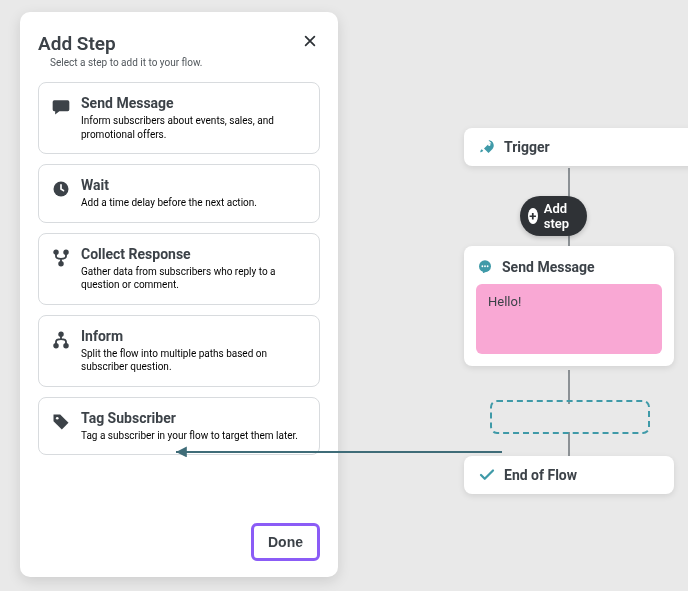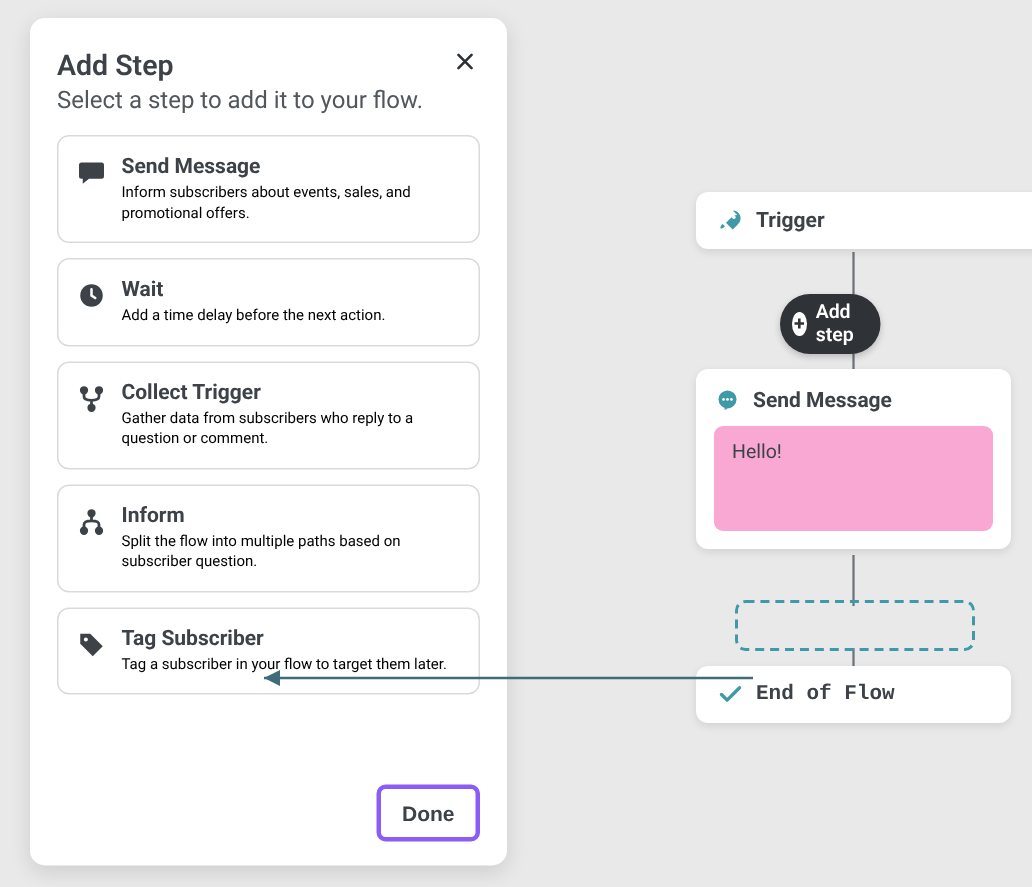--- a/index.html
+++ b/index.html
@@ -25,23 +25,23 @@
   .modal-header {
     position: relative;
   }
   .modal-title {
     font-size: 19px;
     font-weight: 600;
     color: #3c4248;
     margin: 4px 0 2px 0;
   }
   .modal-subtitle {
-    font-size: 16px;
+    font-size: 10px;
     color: #51575c;
-    margin: 0 0 14px 0;
+    margin: 0 0 14px 12px;
   }
   .close-btn {
     position: absolute;
     top: -2px; right: -2px;
     width: 24px; height: 24px;
     background: none; border: none; cursor: pointer;
     font-size: 18px; line-height: 18px;
     color: #2c3136;
     padding:0;
   }
@@ -212,21 +212,21 @@
     <div class="step-card">
       <span class="icon">
         <svg viewBox="0 0 24 24" width="20" height="20" fill="none" stroke="#3c4248" stroke-width="2.2">
           <circle cx="6" cy="5" r="2.2" fill="#3c4248"></circle>
             <circle cx="18" cy="5" r="2.2" fill="#3c4248"></circle>
             <circle cx="12" cy="19" r="2.2" fill="#3c4248"></circle>
           <path d="M6 7v3q0 3 6 3M18 7v3q0 3-6 3M12 13v4"></path>
         </svg>
       </span>
       <div class="txt">
-        <p class="step-name">Collect Trigger</p>
+        <p class="step-name">Collect Response</p>
         <p class="step-desc">Gather data from subscribers who reply to a question or comment.</p>
       </div>
     </div>
 
     <div class="step-card">
       <span class="icon">
         <svg viewBox="0 0 24 24" width="20" height="20" fill="none" stroke="#3c4248" stroke-width="2.2">
           <circle cx="12" cy="5" r="2.2" fill="#3c4248"></circle>
             <circle cx="6" cy="19" r="2.2" fill="#3c4248"></circle>
             <circle cx="18" cy="19" r="2.2" fill="#3c4248"></circle>
@@ -301,21 +301,21 @@
             <circle cx="15.5" cy="11" r="1.2" fill="#fff"></circle>
           </svg>
       </span>
       <span>Send Message</span>
     </div>
     <div class="msg-body">Hello!</div>
   </div>
 
   <div class="drop-slot" style="left:30px; top:280px;"></div>
 
-  <div class="node end-node" style="left:4px; top:324px;font-family:Liberation Mono, monospace;">
+  <div class="node end-node" style="left:4px; top:336px;">
     <span class="nicon">
       <svg viewBox="0 0 24 24" width="18" height="18">
           <path d="M4 12l5 5L20 6" stroke="#3f9aa8" stroke-width="3" fill="none" stroke-linecap="round" stroke-linejoin="round"></path>
         </svg>
     </span>
     <span>End of Flow</span>
   </div>
 
 </div>
 

